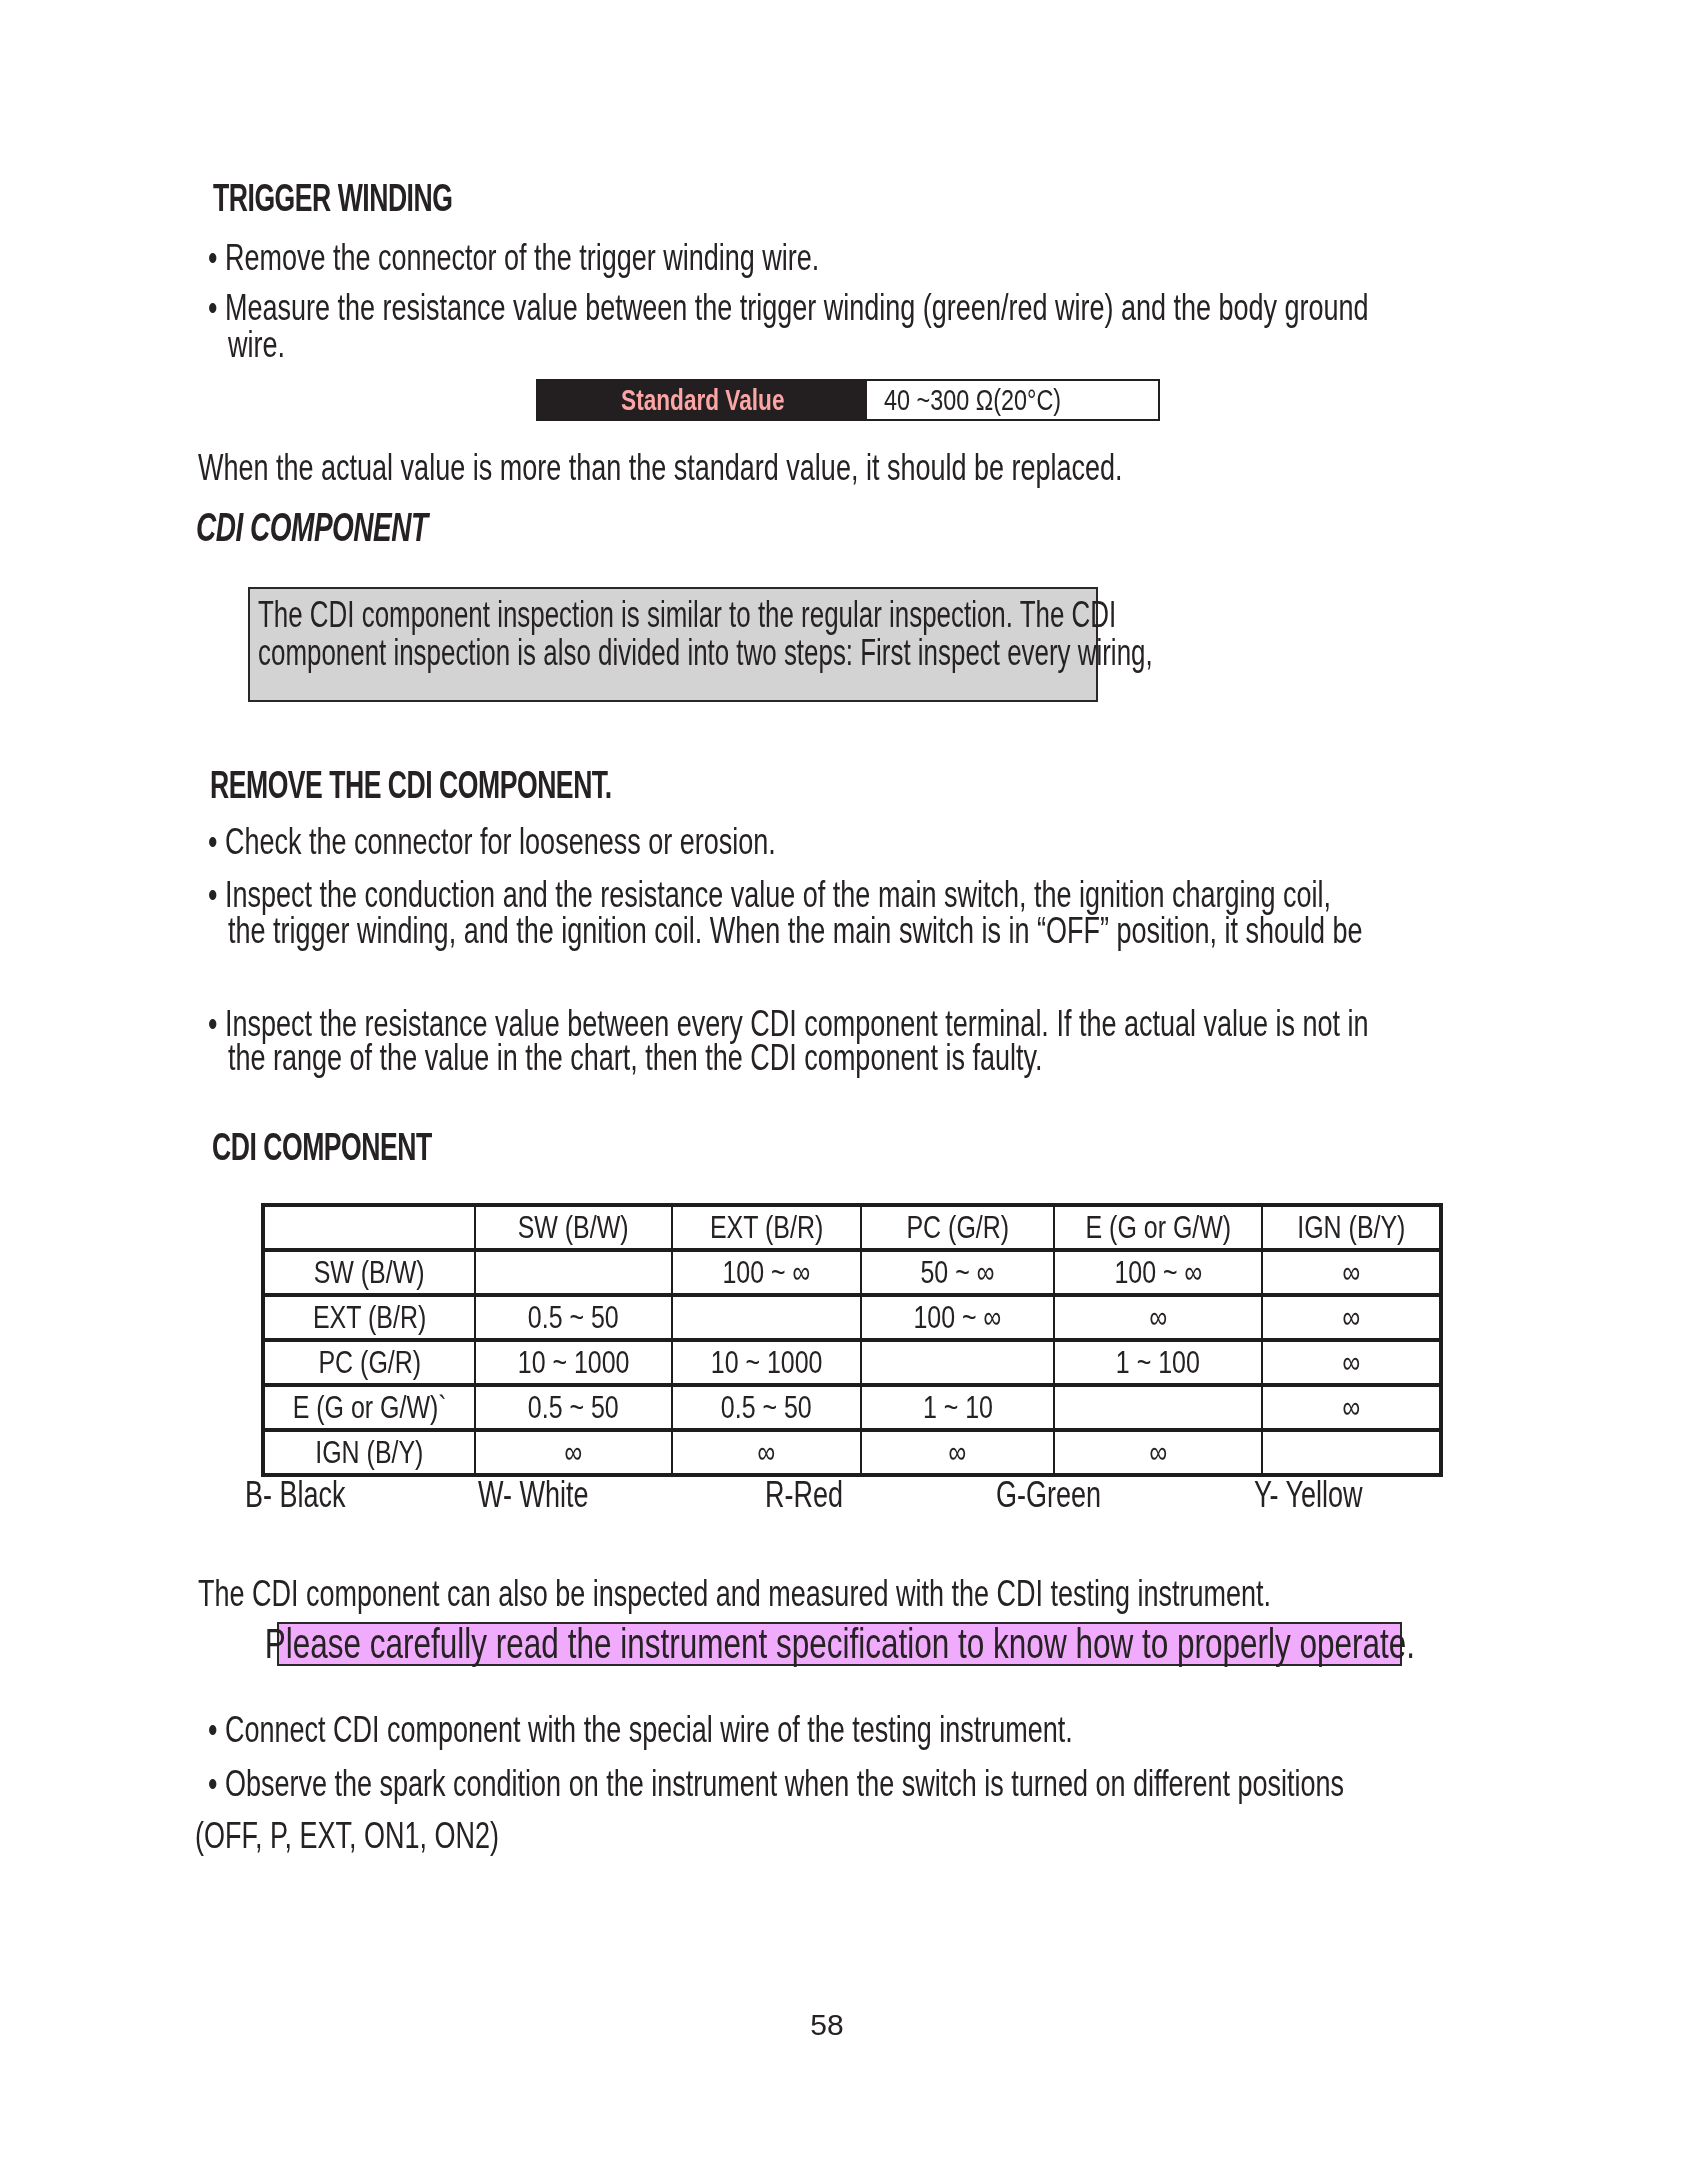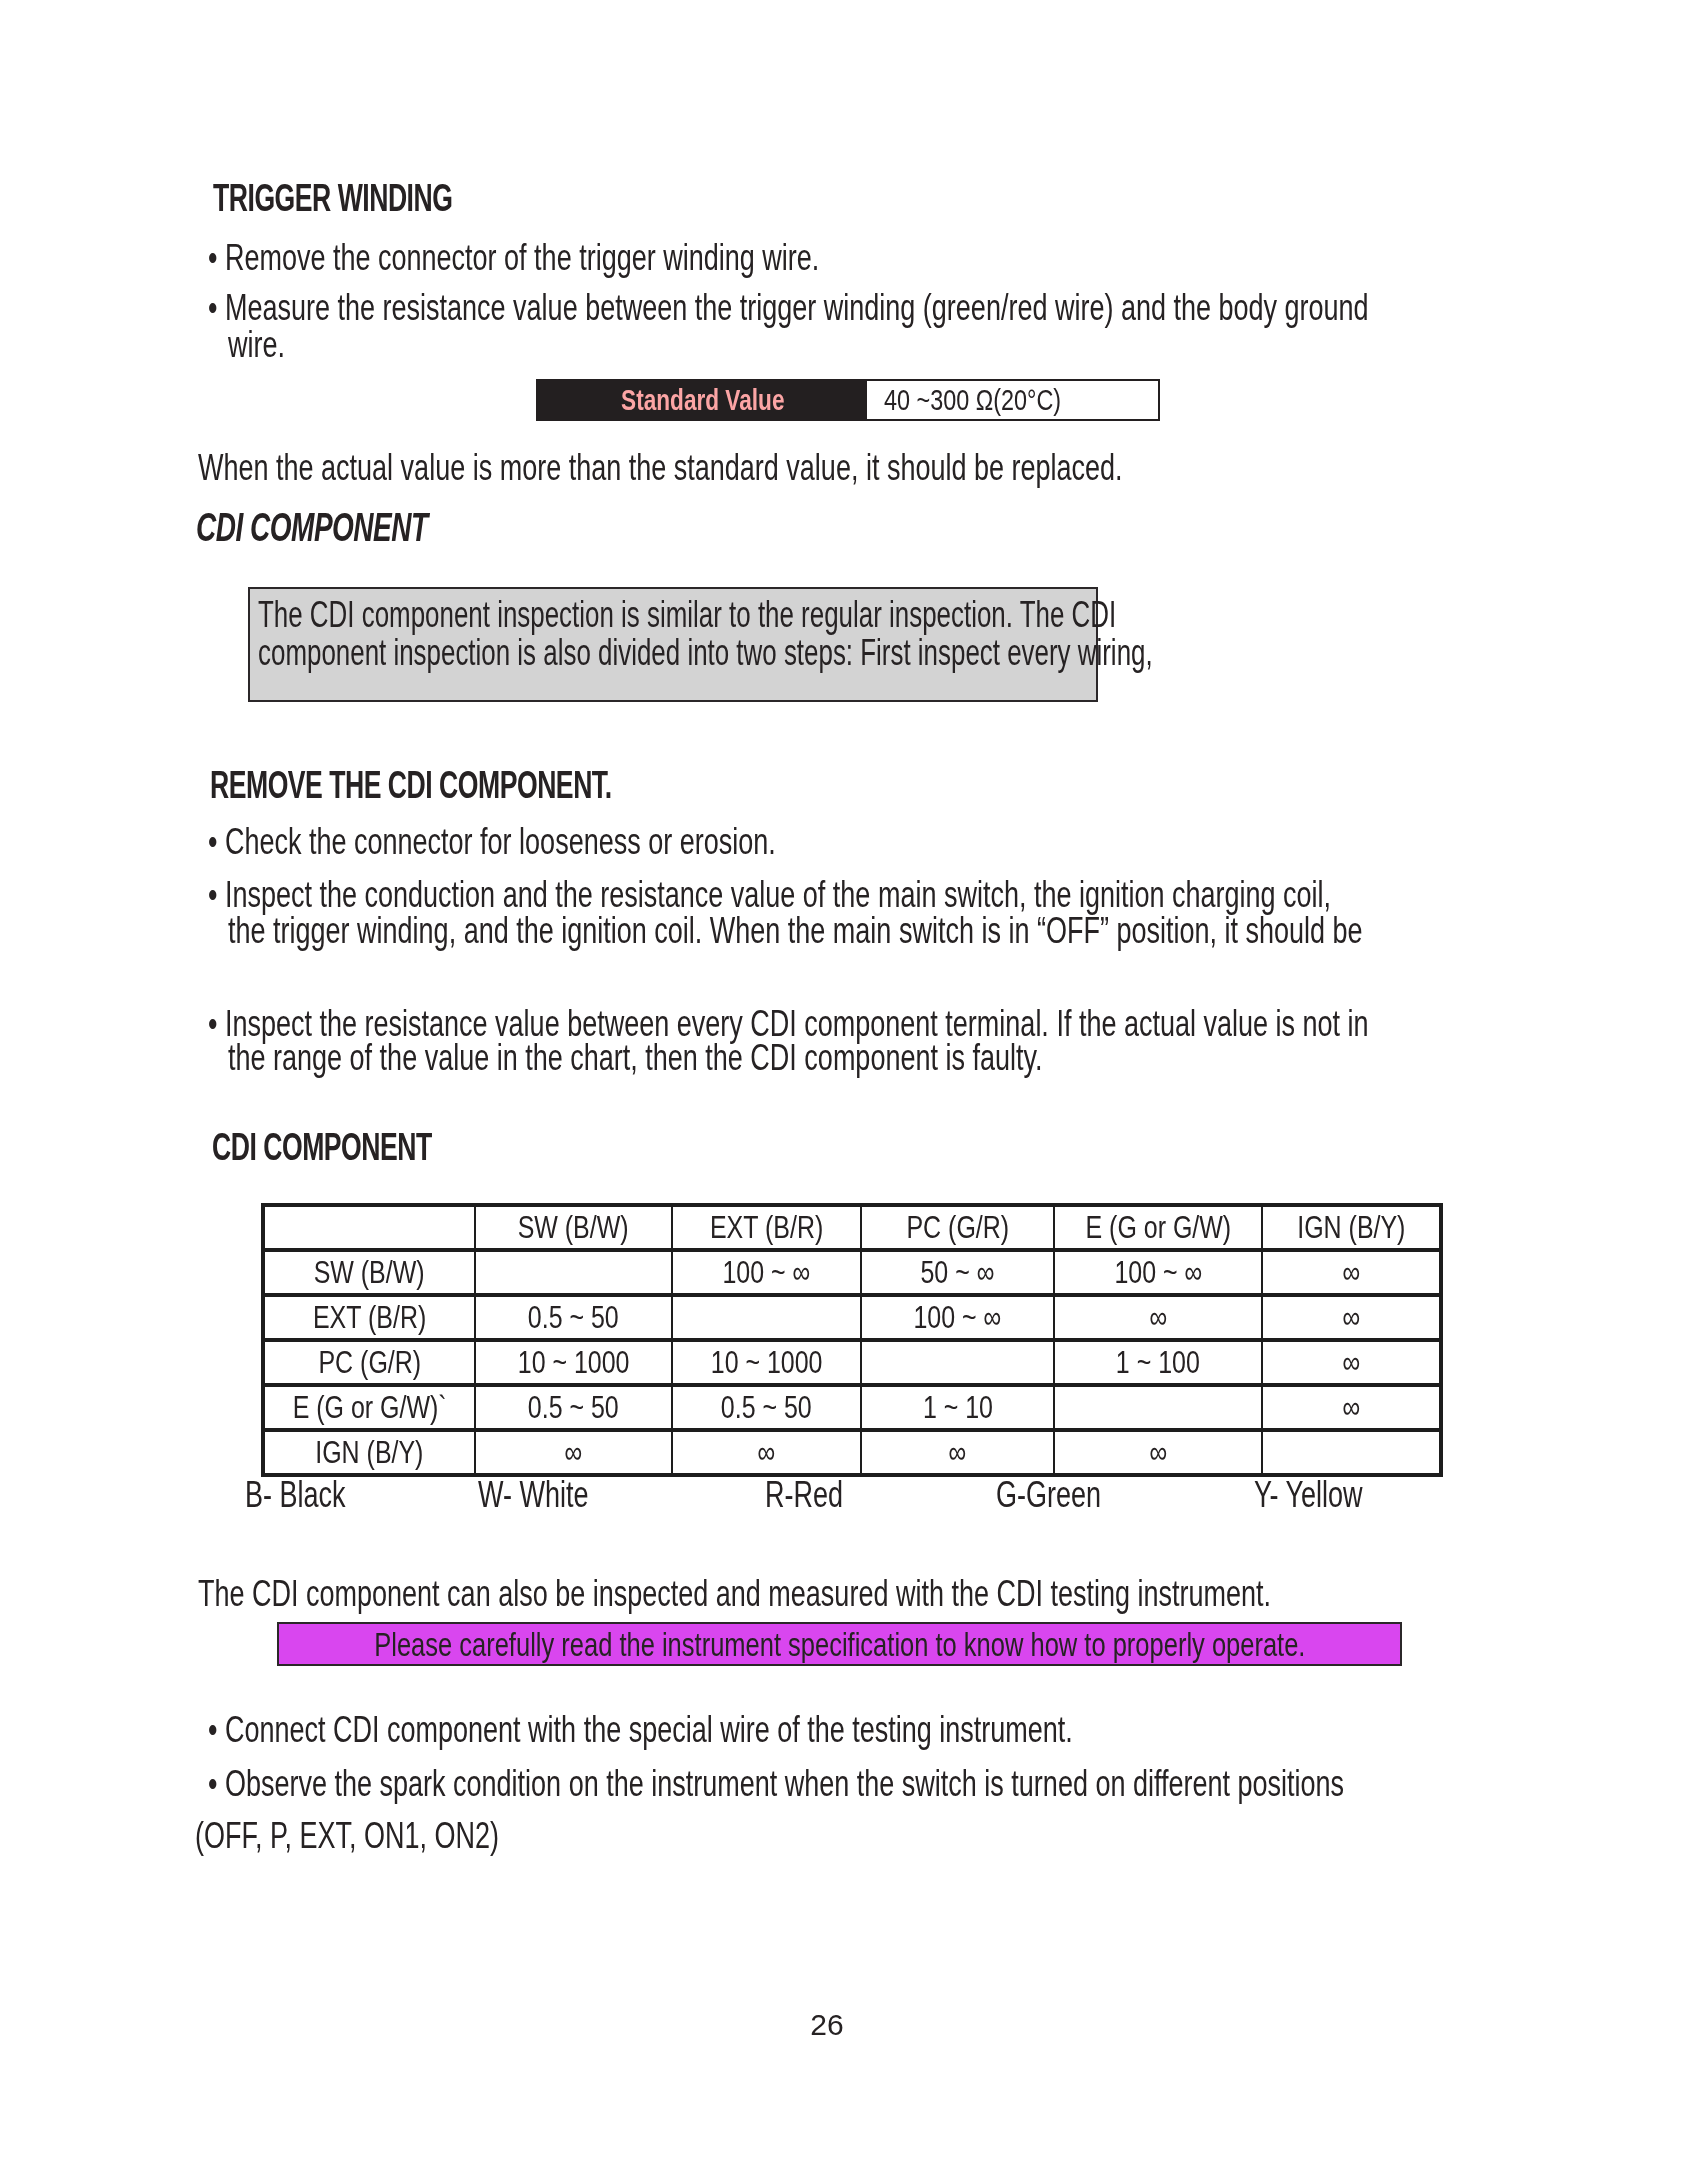--- a/index.html
+++ b/index.html
@@ -38,23 +38,23 @@
 
   
   .graybox1{
     position:absolute;left:248px;top:587px;width:850px;height:115px;
     background:#d3d3d3;border:2.6px solid #2b2729;box-sizing:border-box;
     padding:6.6px 0 0 8px;
   }
   .graybox1 .gl{font-size:36px;line-height:38px;white-space:nowrap;}
   .graybox2{
     position:absolute;left:277px;top:1622px;width:1125px;height:44px;
-    background:#d946ef;border:2.6px solid #2b2729;box-sizing:border-box;
+    background:#f0abfc;border:2.6px solid #2b2729;box-sizing:border-box;
     display:flex;align-items:center;justify-content:center;
-    font-size:34px;white-space:nowrap;
+    font-size:42px;white-space:nowrap;
   }
   .graybox2 .sx{transform-origin:50% 50%;}
 
   
   table.cdi{
     position:absolute;left:261px;top:1203px;width:1178px;
     border-collapse:collapse;table-layout:fixed;
     font-size:32px;
   }
   table.cdi{border:4.6px solid #1d1d1d;}
@@ -176,16 +176,16 @@
   <div class="t body-line" style="left:198px;top:1576px;"><span class="sx s75">The CDI component can also be inspected and measured with the CDI testing instrument.</span></div>
 
   <div class="graybox2">
       <span class="sx s75">Please carefully read the instrument specification to know how to properly operate.</span>
     </div>
 
   <div class="t body-line" style="left:208px;top:1712px;"><span class="sx s75">• Connect CDI component with the special wire of the testing instrument.</span></div>
   <div class="t body-line" style="left:208px;top:1766px;"><span class="sx s75">• Observe the spark condition on the instrument when the switch is turned on different positions</span></div>
   <div class="t body-line" style="left:195px;top:1818px;"><span class="sx s75">(OFF, P, EXT, ON1, ON2)</span></div>
 
-  <div class="pagenum">26</div>
+  <div class="pagenum">58</div>
 
 </div>
 
 
 </body></html>

